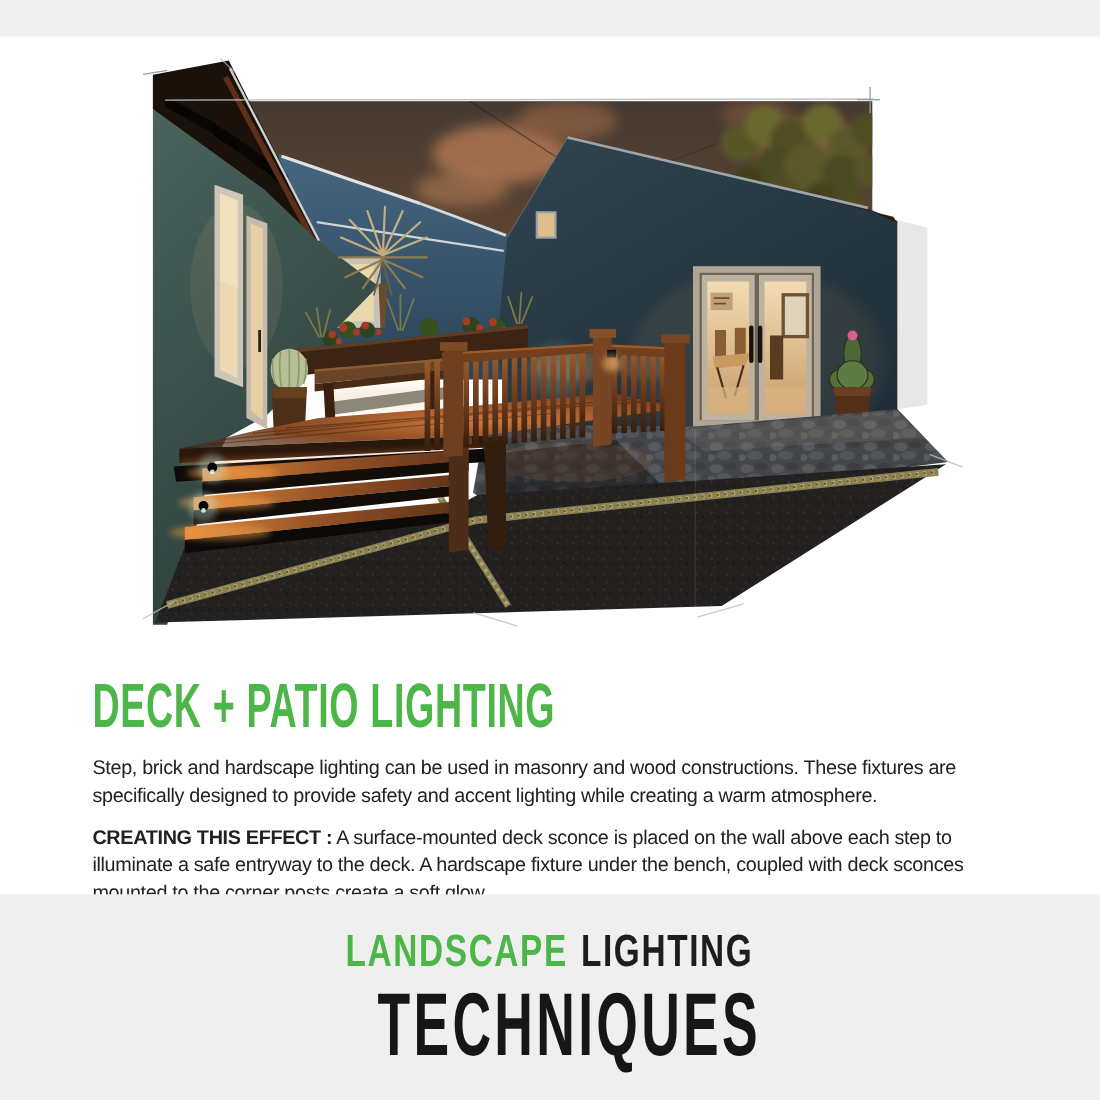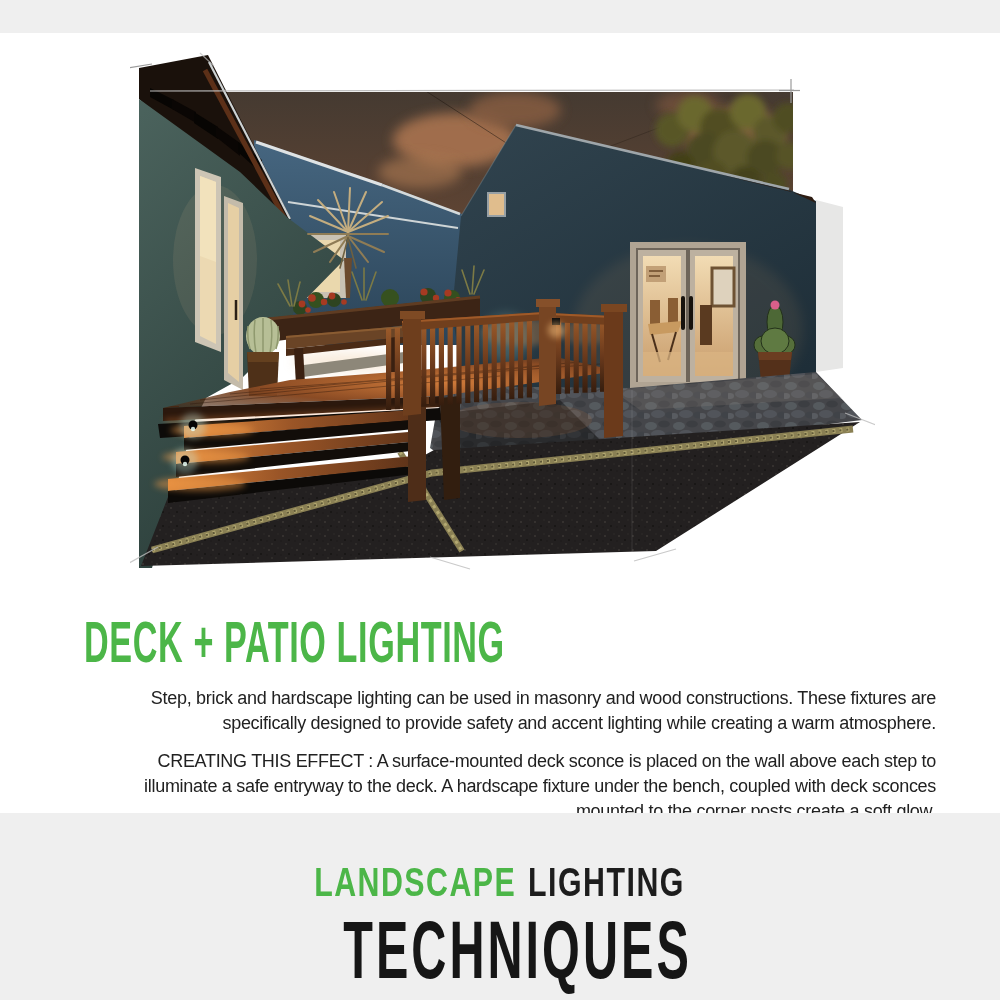--- a/index.html
+++ b/index.html
@@ -4,23 +4,23 @@
 <style>
   html,body{margin:0;padding:0;background:#ffffff;}
   body{width:1000px;height:1000px;position:relative;overflow:hidden;
        font-family:"Liberation Sans",sans-serif;-webkit-font-smoothing:antialiased;}
   .top-bar{position:absolute;left:0;top:0;width:1000px;height:33px;background:#efefef;}
   .footer{position:absolute;left:0;top:813px;width:1000px;height:187px;background:#efefef;text-align:center;}
   .render-wrap{position:absolute;left:130px;top:48px;width:745px;height:528px;}
   .text-block{position:absolute;left:84px;top:604px;width:852px;color:#212121;margin-top:10px;}
   h1.headline{margin:0 0 15px 0;font-size:57px;line-height:1;font-weight:700;color:#4cb648;white-space:nowrap;}
   h1 .cond{display:inline-block;transform:scaleX(0.60);transform-origin:0 50%;letter-spacing:1px;}
-  .text-block p{margin:0 0 13px 0;font-size:18px;line-height:25px;letter-spacing:-0.3px;text-align:right;}
-  .text-block p strong{font-weight:400;}
-  .f1{margin-top:49px;font-size:41px;line-height:1;font-weight:700;color:#1d1d1d;white-space:nowrap;}
+  .text-block p{margin:0 0 13px 0;font-size:18px;line-height:25px;letter-spacing:-0.3px;}
+  .text-block p strong{font-weight:700;}
+  .f1{margin-top:31px;font-size:41px;line-height:1;font-weight:700;color:#1d1d1d;white-space:nowrap;}
   .f1 .cond{display:inline-block;transform:scaleX(0.74);transform-origin:50% 50%;letter-spacing:2px;}
   .f1 .green{color:#4cb648;margin-right:16px;}
   .f2{margin-top:7px;font-size:81px;line-height:1;font-weight:700;color:#161616;white-space:nowrap;padding-left:36px;}
   .f2 .cond{display:inline-block;transform:scaleX(0.60);transform-origin:50% 50%;letter-spacing:5px;}
 </style>
 </head>
 <body>
 
 <div class="top-bar"></div>
 

